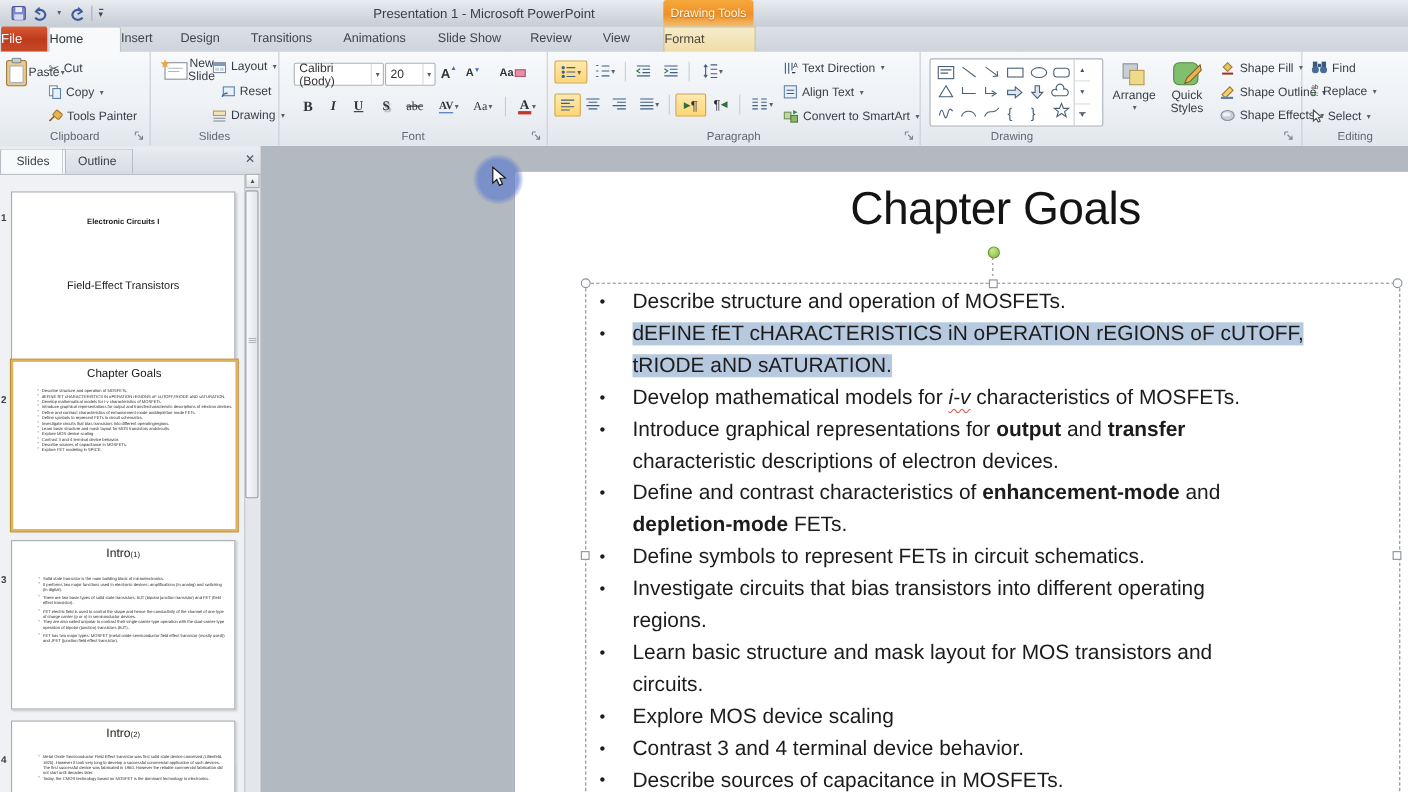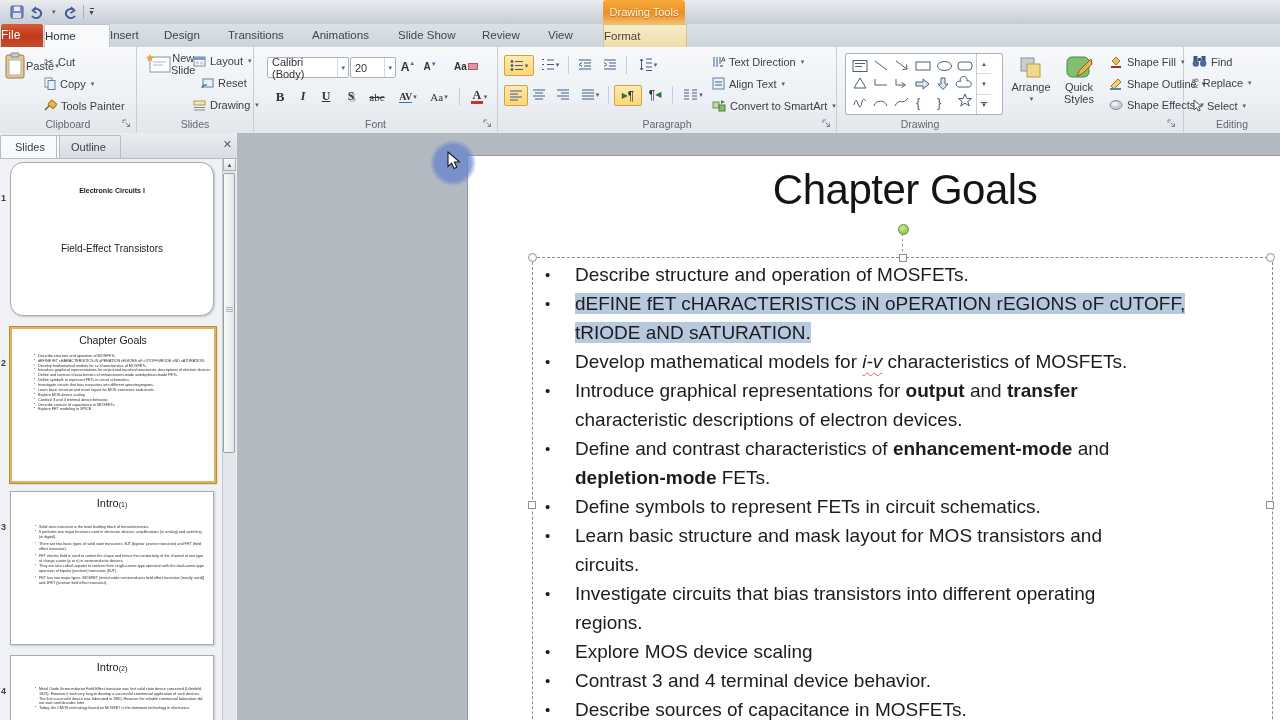--- a/index.html
+++ b/index.html
@@ -132,20 +132,21 @@
     <span class="dd">▾</span>
     <span class="ico">
       <svg width="15" height="13" fill="none" stroke="#3F5C9D" stroke-width="2">
           <path d="M12 4 a5 4.5 0 1 0 1 6"></path>
           <path d="M9 1 L12.5 4.5 L8.5 7" stroke-width="1.6"></path>
         </svg>
     </span>
     <span class="qat-sep"></span>
     <span style="font-size:8px;color:#41454B;border-top:1.5px solid #41454B;line-height:7px;">▾</span>
   </div>
+  <div class="abs" id="win-title">Presentation 1 - Microsoft PowerPoint</div>
   <div class="abs" id="dt-header">Drawing Tools</div>
 </div>
 
 <div class="abs" id="tabrow">
   <div class="tab file" style="left:1px;width:42px;">File</div>
   <div class="tab active" style="left:44px;width:64px;">Home</div>
   <div class="tab" style="left:110px;width:48px;">Insert</div>
   <div class="tab" style="left:164px;width:58px;">Design</div>
   <div class="tab" style="left:228px;width:78px;">Transitions</div>
   <div class="tab" style="left:312px;width:80px;">Animations</div>
@@ -610,21 +611,21 @@
 <div class="abs" id="panel">
   <div class="abs" id="panel-header">
     <div class="ptab active" style="left:0;">Slides</div>
     <div class="ptab" style="left:56px;">Outline</div>
     <div id="panel-close">✕</div>
   </div>
 
   <div class="abs" id="thumbs">
 
     <span class="snum" style="top:35px;">1</span>
-    <div class="thumb" style="top:4px;border-radius:13px;">
+    <div class="thumb" style="top:16px;">
       <div style="position:absolute;top:24px;left:0;right:0;text-align:center;font-weight:bold;font-size:7px;color:#1a1a1a;">Electronic Circuits I</div>
       <div style="position:absolute;top:80px;left:0;right:0;text-align:center;font-size:10px;color:#222;">Field-Effect Transistors</div>
     </div>
 
     <span class="snum" style="top:200px;">2</span>
     <div class="thumb selected" style="top:169px;">
       <div style="position:absolute;top:5px;left:0;right:0;text-align:center;font-size:10.5px;color:#1a1a1a;">Chapter Goals</div>
       <div class="tiny-wrap" style="left:22px;top:24px;width:356px;">
           <div class="tline">Describe structure and operation of MOSFETs.</div>
           <div class="tline">dEFINE fET cHARACTERISTICS iN oPERATION rEGIONS oF cUTOFF,tRIODE aND sATURATION.</div>
@@ -695,22 +696,22 @@
 <div class="handle-s" style="left:528px;top:501px;"></div>
 <div class="handle-s" style="left:1266px;top:501px;"></div>
 
 <ul class="abs" id="bullets">
     <li><span>Describe structure and operation of MOSFETs.</span></li>
     <li><span class="hl">dEFINE fET cHARACTERISTICS iN oPERATION rEGIONS oF cUTOFF,</span><br><span class="hl">tRIODE aND sATURATION.</span></li>
     <li><span>Develop mathematical models for </span><span class="squig">i-v</span><span> characteristics of MOSFETs.</span></li>
     <li><span>Introduce graphical representations for </span><span class="bold">output</span><span> and </span><span class="bold">transfer</span><br><span>characteristic descriptions of electron devices.</span></li>
     <li><span>Define and contrast characteristics of </span><span class="bold">enhancement-mode</span><span> and</span><br><span class="bold">depletion-mode</span><span> FETs.</span></li>
     <li><span>Define symbols to represent FETs in circuit schematics.</span></li>
+    <li><span>Investigate circuits that bias transistors into different operating</span><br><span>regions.</span></li>
     <li><span>Learn basic structure and mask layout for MOS transistors and</span><br><span>circuits.</span></li>
-    <li><span>Investigate circuits that bias transistors into different operating</span><br><span>regions.</span></li>
     <li><span>Explore MOS device scaling</span></li>
     <li><span>Contrast 3 and 4 terminal device behavior.</span></li>
     <li><span>Describe sources of capacitance in MOSFETs.</span></li>
   </ul>
 
 <div class="abs" id="cursor-halo"></div>
 <svg class="abs" style="left:446px;top:151px;" width="15" height="20">
   <path d="M2 1 L2 15.5 L5.6 12.2 L8 17.5 L10.8 16.2 L8.4 11 L13.4 10.8 Z" fill="#FFFFFF" stroke="#1A1A1A" stroke-width="1.1"></path>
 </svg>
 

